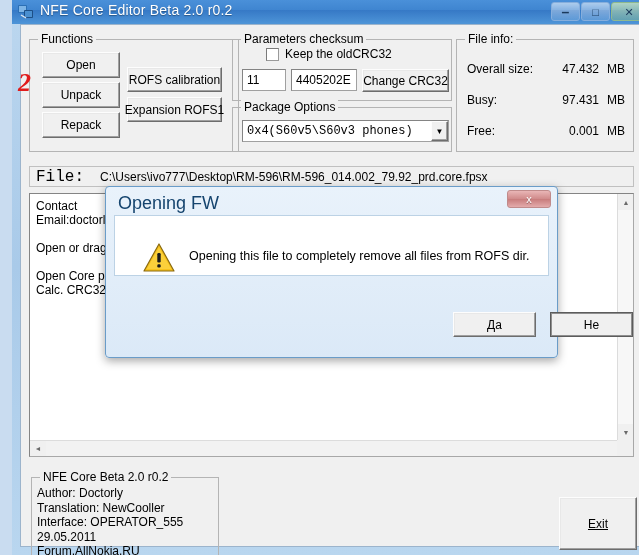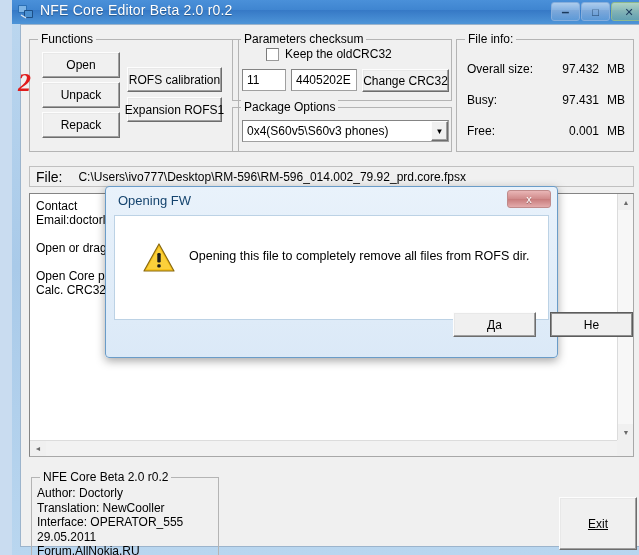--- a/index.html
+++ b/index.html
@@ -83,42 +83,42 @@
     border:1px solid #9a9a9a;border-top-color:#7a7a7a;border-left-color:#7a7a7a;
     margin-right:6px;flex:none;
   }
   .cblabel{font-size:12px;white-space:nowrap;}
   
   .combo{
     position:absolute;box-sizing:border-box;background:#fff;
     border:1px solid #a0a0a0;border-top-color:#848484;border-left-color:#848484;
     display:flex;align-items:center;
   }
-  .combo .cval{flex:1;padding-left:4px;font-size:12px;white-space:nowrap;overflow:hidden;}
+  .combo .cval{flex:1;padding-left:4px;font-size:12px;white-space:nowrap;overflow:hidden;font-family:Liberation Mono, monospace;}
   .combo .carrow{
     width:17px;height:100%;box-sizing:border-box;background:#f0f0f0;
     border-left:1px solid #fdfdfd;border-top:1px solid #fdfdfd;
     border-right:1px solid #6d6d6d;border-bottom:1px solid #6d6d6d;
     box-shadow:inset -1px -1px 0 #a0a0a0;
     display:flex;align-items:center;justify-content:center;
     font-size:8px;color:#000;
   }
   
   .info-row{position:absolute;width:100%;box-sizing:border-box;}
   .info-lbl{position:absolute;left:10px;font-size:12px;white-space:nowrap;}
   .info-val{position:absolute;right:34px;font-size:12px;white-space:nowrap;text-align:right;}
   .info-unit{position:absolute;right:8px;font-size:12px;white-space:nowrap;}
   
   .filebar{
     position:absolute;left:8px;top:141px;width:605px;height:21px;
     box-sizing:border-box;background:#f0f0f0;
     border:1px solid #c0c0c0;
     display:flex;align-items:center;
   }
-  .filebar .fl{padding-left:6px;font-size:14px;}
+  .filebar .fl{padding-left:6px;font-size:16px;font-family:Liberation Mono, monospace;}
   .filebar .fp{padding-left:16px;font-size:12px;white-space:nowrap;}
   
   .logwrap{
     position:absolute;left:8px;top:168px;width:605px;height:264px;
     box-sizing:border-box;background:#fff;border:1px solid #a8a8a8;
     border-top-color:#848484;border-left-color:#848484;
     overflow:hidden;
   }
   .logtext{
     position:absolute;left:6px;top:5px;right:20px;
@@ -157,32 +157,32 @@
   
   .dlg{
     position:absolute;left:93px;top:186px;width:453px;height:172px;
     box-sizing:border-box;
     background:linear-gradient(180deg,#e9f2fb 0%,#dbe9f7 100%);
     border:1px solid #6a9cc8;border-radius:4px;
     box-shadow:0 3px 10px rgba(0,0,0,.35);
   }
   .dlg-tb{position:absolute;left:0;top:0;right:0;height:28px;}
   .dlg-title{
-    position:absolute;left:12px;top:6px;font-size:13px;color:#15446e;
+    position:absolute;left:12px;top:6px;font-size:18px;color:#15446e;
     white-space:nowrap;
   }
   .dlg-close{
     position:absolute;right:6px;top:3px;width:44px;height:18px;
     box-sizing:border-box;border:1px solid #c08b8b;border-radius:3px;
     background:linear-gradient(180deg,#e9b6b6 0%,#d08a8a 50%,#c87c7c 51%,#e3abab 100%);
     display:flex;align-items:center;justify-content:center;
     font-size:11px;color:#fff;text-shadow:0 1px 0 rgba(0,0,0,.3);
   }
   .dlg-body{
-    position:absolute;left:8px;top:28px;right:8px;height:105px;
+    position:absolute;left:8px;top:28px;right:8px;height:61px;
     background:#fff;border:1px solid #bcd2e5;box-sizing:border-box;
   }
   .dlg-warn{
     position:absolute;left:28px;top:27px;width:32px;height:29px;
   }
   .dlg-msg{
     position:absolute;left:74px;top:32px;right:10px;
     font-size:12.5px;color:#000;line-height:16px;
   }
   .dlg-btnrow{position:absolute;left:0;right:0;bottom:0;height:57px;}
@@ -292,21 +292,21 @@
       <div class="combo" style="left:9px;top:12px;width:207px;height:22px;">
         <span class="cval">0x4(S60v5\S60v3 phones)</span>
         <span class="carrow">▼</span>
       </div>
     </div>
 
     <div class="gb" style="left:435px;top:14px;width:178px;height:113px;">
       <span class="gb-title">File info:</span>
       <div class="info-row" style="top:22px;">
         <span class="info-lbl">Overall size:</span>
-        <span class="info-val">97.432</span>
+        <span class="info-val">47.432</span>
         <span class="info-unit">MB</span>
       </div>
       <div class="info-row" style="top:53px;">
         <span class="info-lbl">Busy:</span>
         <span class="info-val">97.431</span>
         <span class="info-unit">MB</span>
       </div>
       <div class="info-row" style="top:84px;">
         <span class="info-lbl">Free:</span>
         <span class="info-val">0.001</span>

